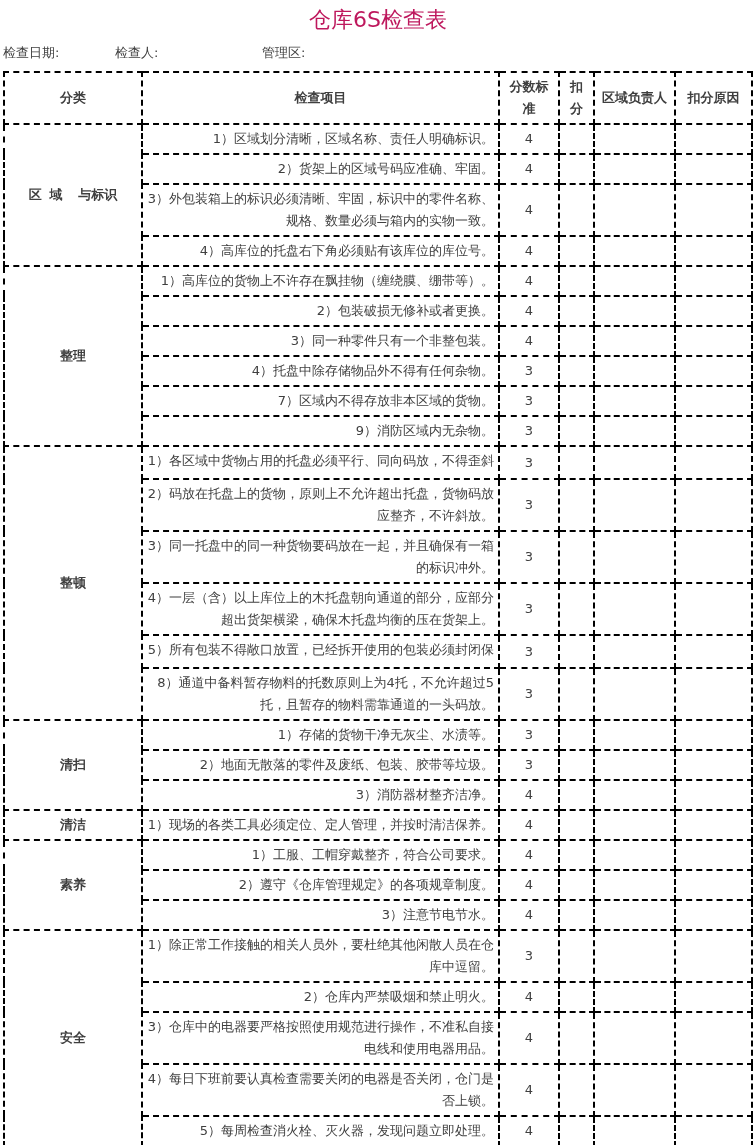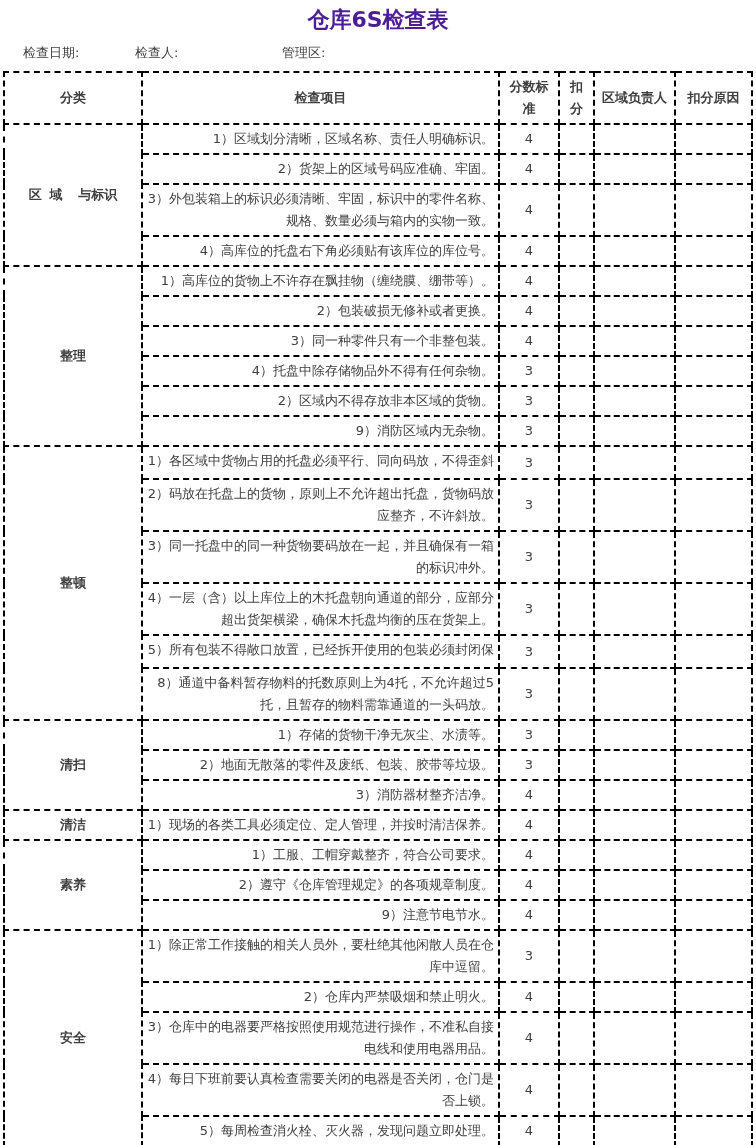--- a/index.html
+++ b/index.html
@@ -1,22 +1,22 @@
 <!DOCTYPE html>
 <html><head>
 <meta charset="utf-8">
 <style>
   html,body{margin:0;padding:0;background:#fff;}
   body{width:756px;height:1145px;overflow:hidden;}
   .page{font-family:"DejaVu Sans","Liberation Sans",sans-serif;color:#3f3f3f;width:756px;}
-  .title{text-align:center;font-size:22px;font-weight:bold;color:#4c1d95;margin:7px 0 11px 0;line-height:26px;}
+  .title{text-align:center;font-size:22px;font-weight:normal;color:#be185d;margin:7px 0 11px 0;line-height:26px;}
   .info-row{display:flex;font-size:13px;padding-left:3px;margin-bottom:9px;align-items:center;}
   .info-field{display:flex;}
   .if1{width:112px;}.if2{width:147px;}.if3{width:137px;}.if4{flex:1;}
-  .info-label{white-space:pre;margin-left:20px;}
+  .info-label{white-space:pre;}
   .info-value{flex:1;min-width:20px;}
   table.checklist{border-collapse:collapse;table-layout:fixed;width:748px;margin-left:3px;font-size:13px;color:#3f3f3f;}
   table.checklist th,table.checklist td{border:2px dashed #000;padding:3px 4px;vertical-align:middle;}
   th{font-weight:bold;font-size:13px;padding:4px 1px;line-height:22px;}
   td.cat{text-align:center;font-weight:bold;white-space:pre-wrap;font-family:Liberation Mono, monospace;}
   td.item{text-align:right;padding:3px 6px 3px 4px;}
   .itext{line-height:22px;}
   .itext.clip{height:25px;overflow:hidden;}
   td.score{text-align:center;line-height:22px;}
   td.blank{background:#fff;}
@@ -132,21 +132,21 @@
           <td class="item">
             <div class="itext">4）托盘中除存储物品外不得有任何杂物。</div>
           </td>
           <td class="score">3</td>
           <td class="blank"></td>
           <td class="blank"></td>
           <td class="blank"></td>
         </tr>
         <tr>
           <td class="item">
-            <div class="itext">2）区域内不得存放非本区域的货物。</div>
+            <div class="itext">7）区域内不得存放非本区域的货物。</div>
           </td>
           <td class="score">3</td>
           <td class="blank"></td>
           <td class="blank"></td>
           <td class="blank"></td>
         </tr>
         <tr>
           <td class="item">
             <div class="itext">9）消防区域内无杂物。</div>
           </td>
@@ -262,21 +262,21 @@
           <td class="item">
             <div class="itext">2）遵守《仓库管理规定》的各项规章制度。</div>
           </td>
           <td class="score">4</td>
           <td class="blank"></td>
           <td class="blank"></td>
           <td class="blank"></td>
         </tr>
         <tr>
           <td class="item">
-            <div class="itext">9）注意节电节水。</div>
+            <div class="itext">3）注意节电节水。</div>
           </td>
           <td class="score">4</td>
           <td class="blank"></td>
           <td class="blank"></td>
           <td class="blank"></td>
         </tr>
         <tr>
           <td rowspan="5" class="cat">安全</td>
           <td class="item">
             <div class="itext">1）除正常工作接触的相关人员外，要杜绝其他闲散人员在仓库中逗留。</div>

